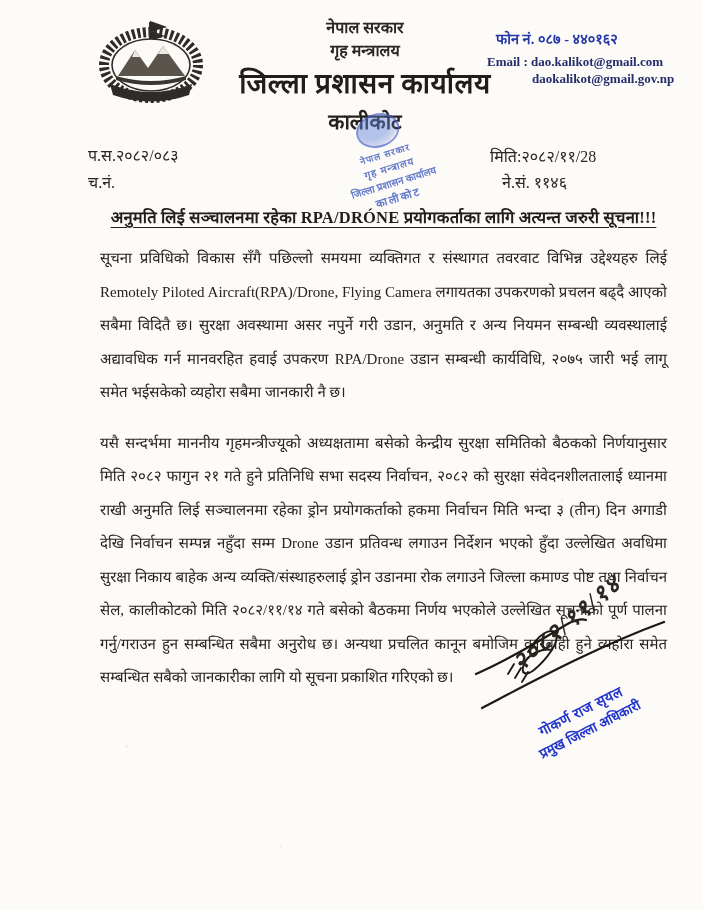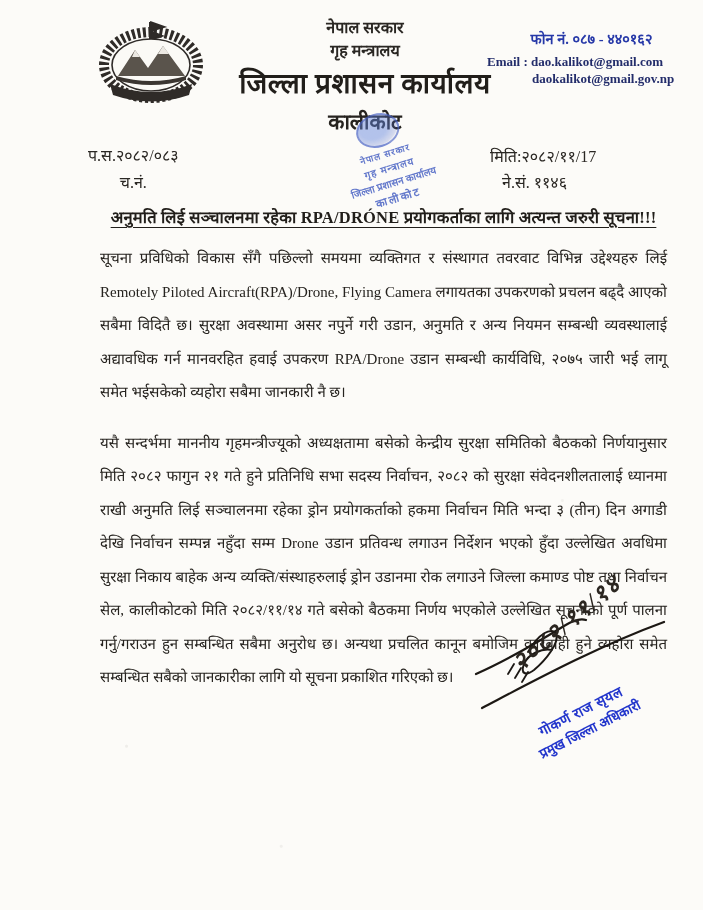--- a/index.html
+++ b/index.html
@@ -18,25 +18,25 @@
     overflow:hidden;
   }
   
   .emblem{position:absolute;left:98px;top:20px;width:106px;height:88px;}
   .head-center{position:absolute;left:210px;top:18px;width:310px;text-align:center;line-height:1.25;}
   .head-gov{font-size:16px;font-weight:bold;color:#2a2723;}
   .head-min{font-size:16px;font-weight:bold;color:#2a2723;margin-top:3px;}
   .head-office{font-size:28px;font-weight:bold;color:#211e1a;margin-top:5px;letter-spacing:.5px;}
   .head-district{font-size:21px;font-weight:bold;color:#26231f;margin-top:8px;}
   .contact{position:absolute;right:16px;top:28px;text-align:left;width:200px;}
-  .contact .phone{font-size:14.5px;font-weight:bold;color:#2638a8;margin-left:9px;text-align:center;}
+  .contact .phone{font-size:14.5px;font-weight:bold;color:#2638a8;margin-left:9px;}
   .contact .email1{font-size:13px;font-weight:bold;color:#232d6b;margin-top:6px;}
   .contact .email2{font-size:13px;font-weight:bold;color:#232d6b;margin-left:45px;margin-top:1px;}
   
-  .ref-left{position:absolute;left:88px;top:142px;font-size:16px;line-height:1.7;color:#2a2723;text-align:center;}
+  .ref-left{position:absolute;left:88px;top:142px;font-size:16px;line-height:1.7;color:#2a2723;}
   .ref-right{position:absolute;left:490px;top:144px;font-size:16px;line-height:1.65;color:#2a2723;}
   .ref-right .nesn{margin-left:12px;}
   
   .oval-stamp{
     position:absolute;left:322px;top:112px;width:132px;height:104px;
     transform:rotate(-17deg);
     color:#4a63c4;text-align:center;opacity:.85;
     font-family:"Liberation Sans","DejaVu Sans",sans-serif;
   }
   .stamp-globe{
@@ -109,21 +109,21 @@
     <div class="phone">फोन नं. ०८७ - ४४०१६२</div>
     <div class="email1">Email : dao.kalikot@gmail.com</div>
     <div class="email2">daokalikot@gmail.gov.np</div>
   </div>
 
   <div class="ref-left">
     <div>प.स.२०८२/०८३</div>
     <div>च.नं.</div>
   </div>
   <div class="ref-right">
-    <div>मिति:२०८२/११/17</div>
+    <div>मिति:२०८२/११/28</div>
     <div class="nesn">ने.सं. ११४६</div>
   </div>
 
   <div class="oval-stamp">
     <div class="stamp-globe"></div>
     <div class="s1">नेपाल सरकार</div>
     <div class="s2">गृह मन्त्रालय</div>
     <div class="s3">जिल्ला प्रशासन कार्यालय</div>
     <div class="s4">कालीकोट</div>
   </div>

